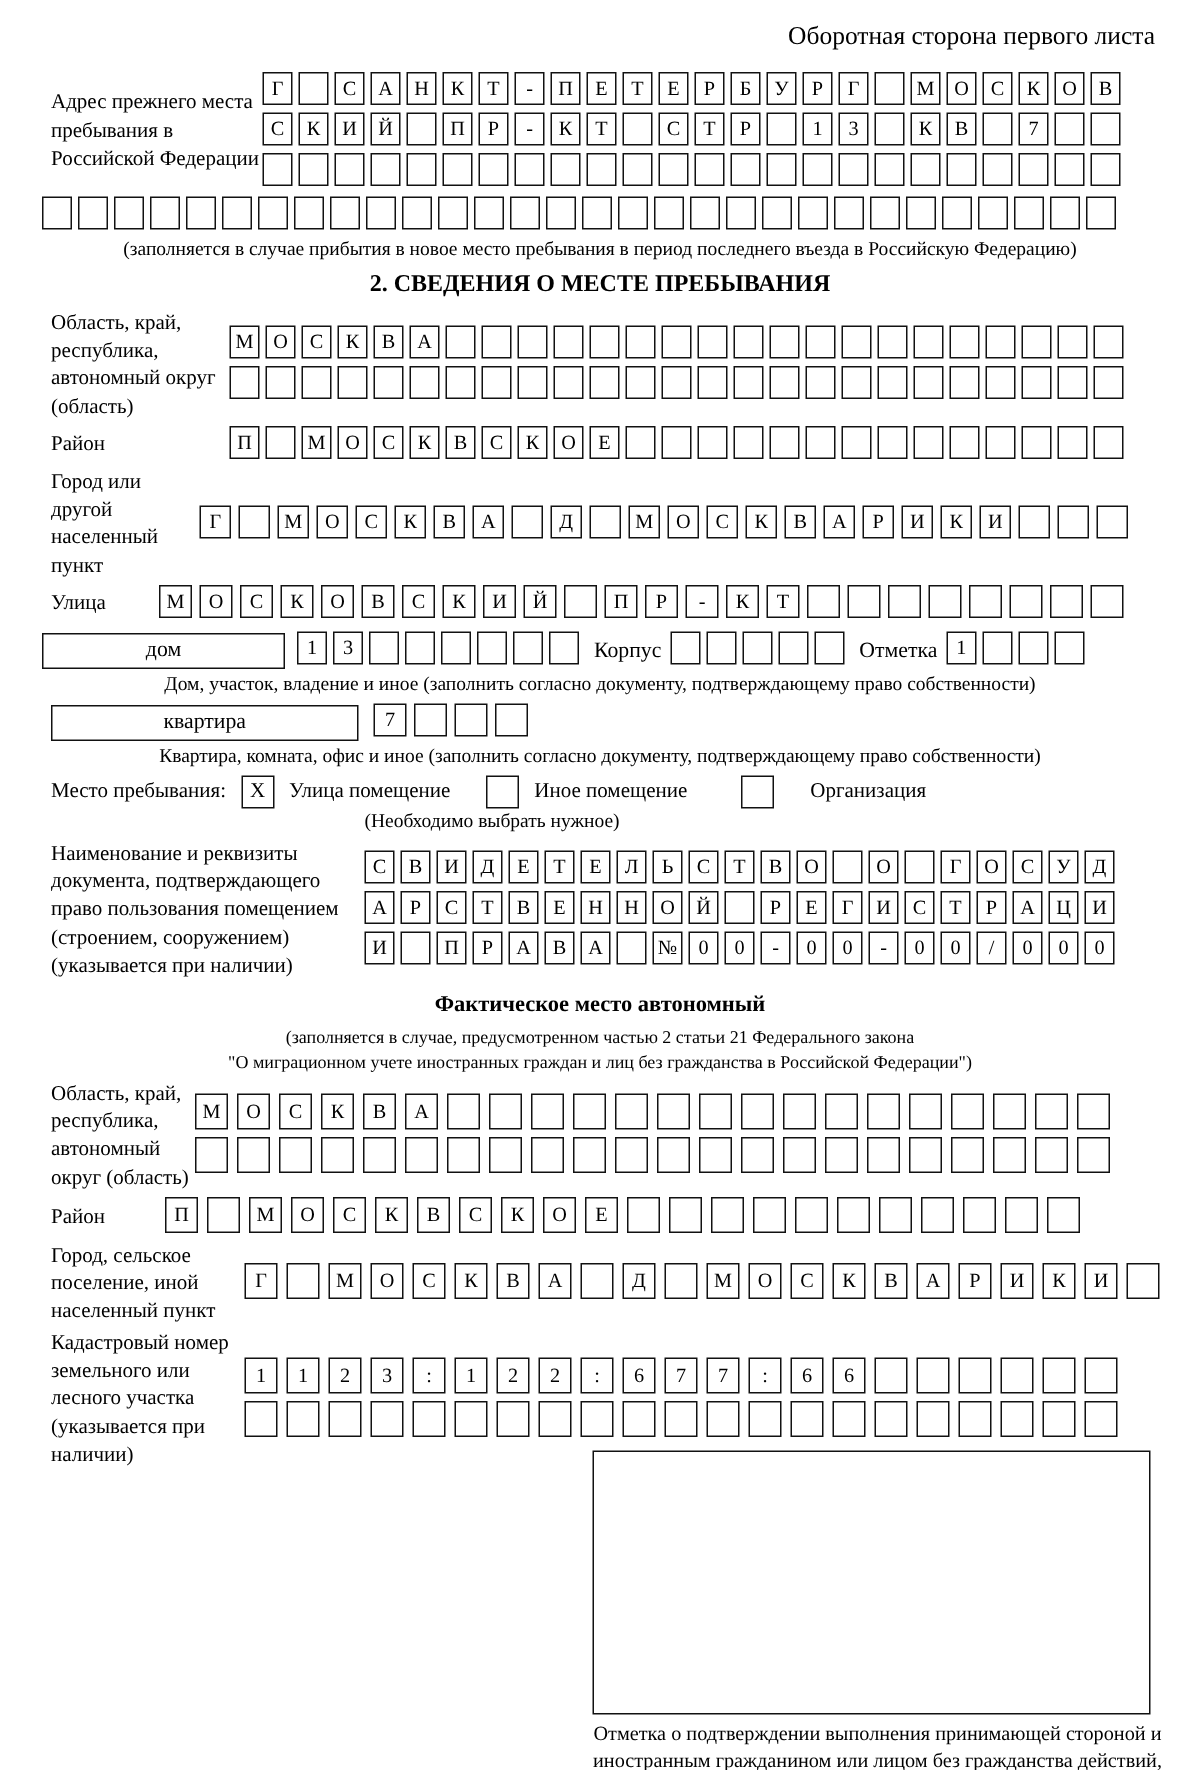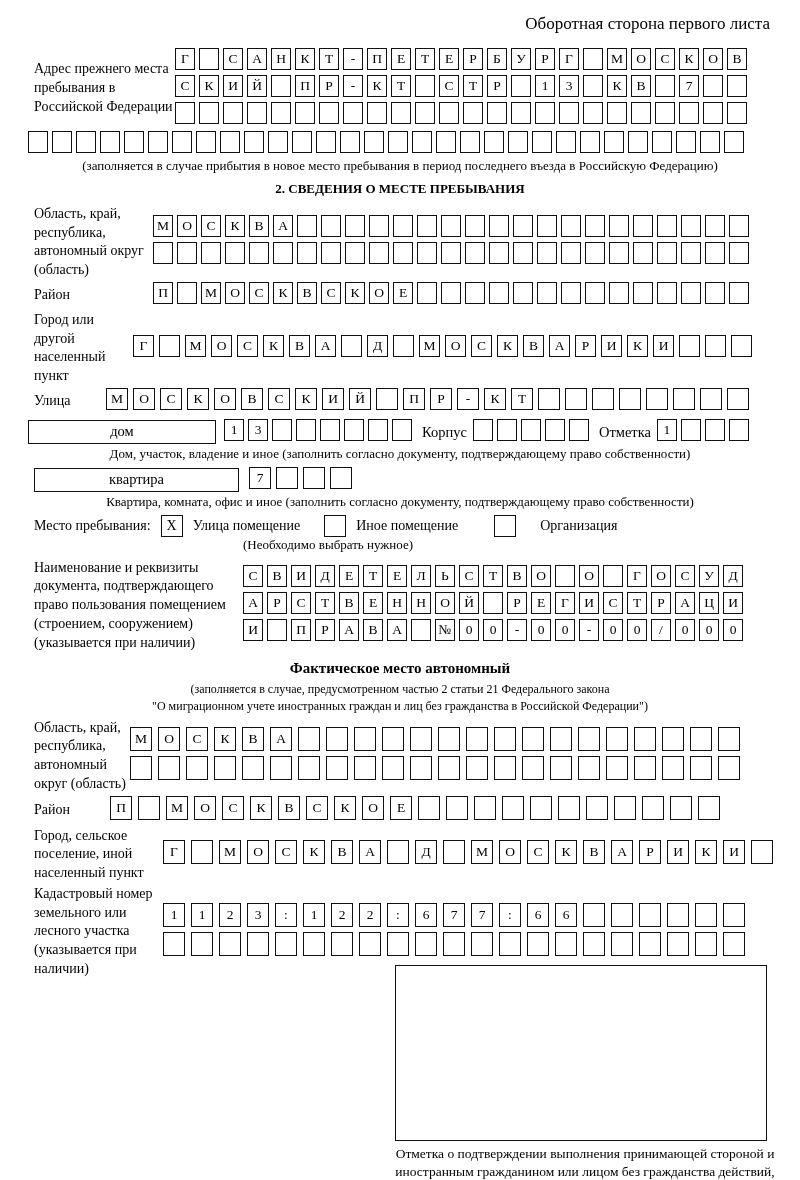--- a/index.html
+++ b/index.html
@@ -19,28 +19,28 @@
   .cell { display:inline-block; box-sizing:border-box; border:1.6px solid #111;
           background:#fff; text-align:center; vertical-align:top;
           font-size:13.5px; overflow:hidden; }
   .p24 .cell { width:20px; height:22px; line-height:19px; margin-right:4px; }
   .p26 .cell { width:21px; height:22px; line-height:19px; margin-right:5px; }
   .p27 .cell { width:22px; height:22px; line-height:19px; margin-right:5px; }
   .p28 .cell { width:22px; height:24px; line-height:21px; margin-right:6px; }
 
   .fullrow { margin-top:2px; }
   .cap { text-align:center; font-size:13px; margin:0 0 4px 0; line-height:1.3; }
-  .h2 { text-align:center; font-weight:bold; font-size:13px; margin:6px 0 8px 0; }
+  .h2 { text-align:center; font-weight:bold; font-size:16px; margin:6px 0 8px 0; }
   .h3 { text-align:center; font-weight:bold; font-size:15px; margin:8px 0 4px 0; }
 
   .mt2{margin-top:2px} .mt4{margin-top:4px} .mt6{margin-top:6px}
 
   .wbox { box-sizing:border-box; border:1.6px solid #111; height:24px;
           line-height:21px; text-align:center; font-size:14.5px; flex:0 0 auto; }
-  .dom { width:188px; margin-right:8px; }
+  .dom { width:162px; margin-right:8px; }
   .kv  { width:205px; margin-left:6px; margin-right:10px; }
   .inl-lbl { font-size:14.5px; line-height:24px; margin:0 6px; flex:0 0 auto; }
 
   .stayrow { align-items:center; margin-top:4px; }
   .stay-lbl { padding-left:6px; }
   .chk { display:inline-block; box-sizing:border-box; width:22px; height:22px;
          border:1.6px solid #111; text-align:center; line-height:19px;
          font-size:14px; vertical-align:middle; }
   .opt-lbl { margin:0 14px 0 10px; }
   .staynote { font-size:13px; width:330px; margin-left:135px; text-align:center; }

